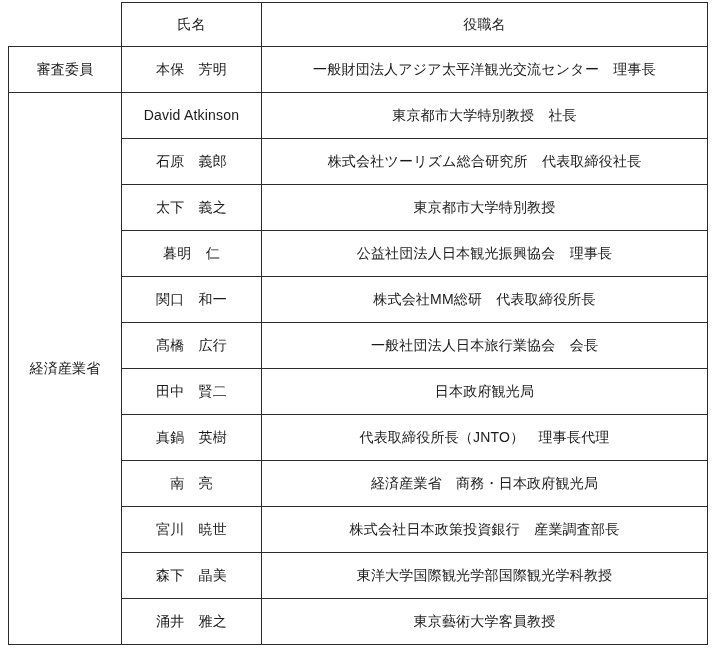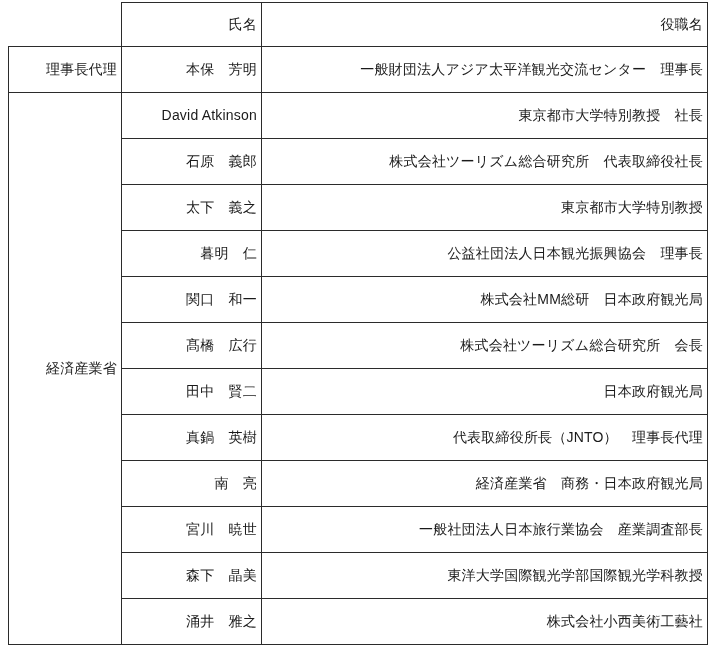--- a/index.html
+++ b/index.html
@@ -30,21 +30,21 @@
   table.committee col.c-role  { width: 113px; }
   table.committee col.c-name  { width: 140px; }
   table.committee col.c-title { width: 446px; }
 
   table.committee th,
   table.committee td {
     border: 1px solid #2b2b2b;
     font-weight: normal;
     font-size: 14px;
     line-height: 1.25;
-    text-align: right;
+    text-align: center;
     vertical-align: middle;
     padding: 0 4px;
     height: 46px;
     box-sizing: border-box;
     letter-spacing: 0.2px;
   }
   table.committee thead th {
     height: 44px;
   }
   .blank-corner {
@@ -75,21 +75,21 @@
     </colgroup>
     <thead>
       <tr>
         <th class="blank-corner"></th>
         <th class="hdr-name">氏名</th>
         <th class="hdr-title">役職名</th>
       </tr>
     </thead>
     <tbody>
       <tr>
-        <td class="role-cell">理事長代理</td>
+        <td class="role-cell">審査委員</td>
         <td class="name-cell">本保　芳明</td>
         <td class="title-cell">一般財団法人アジア太平洋観光交流センター　理事長</td>
       </tr>
 
       <tr>
         <td class="role-cell" rowspan="12">経済産業省</td>
         <td class="name-cell">David Atkinson</td>
         <td class="title-cell">東京都市大学特別教授　社長</td>
       </tr>
       <tr>
@@ -99,45 +99,45 @@
       <tr>
         <td class="name-cell">太下　義之</td>
         <td class="title-cell">東京都市大学特別教授</td>
       </tr>
       <tr>
         <td class="name-cell">暮明　仁</td>
         <td class="title-cell">公益社団法人日本観光振興協会　理事長</td>
       </tr>
       <tr>
         <td class="name-cell">関口　和一</td>
-        <td class="title-cell">株式会社MM総研　日本政府観光局</td>
+        <td class="title-cell">株式会社MM総研　代表取締役所長</td>
       </tr>
       <tr>
         <td class="name-cell">髙橋　広行</td>
-        <td class="title-cell">株式会社ツーリズム総合研究所　会長</td>
+        <td class="title-cell">一般社団法人日本旅行業協会　会長</td>
       </tr>
       <tr>
         <td class="name-cell">田中　賢二</td>
         <td class="title-cell">日本政府観光局</td>
       </tr>
       <tr>
         <td class="name-cell">真鍋　英樹</td>
         <td class="title-cell">代表取締役所長（JNTO）　理事長代理</td>
       </tr>
       <tr>
         <td class="name-cell">南　亮</td>
         <td class="title-cell">経済産業省　商務・日本政府観光局</td>
       </tr>
       <tr>
         <td class="name-cell">宮川　暁世</td>
-        <td class="title-cell">一般社団法人日本旅行業協会　産業調査部長</td>
+        <td class="title-cell">株式会社日本政策投資銀行　産業調査部長</td>
       </tr>
       <tr>
         <td class="name-cell">森下　晶美</td>
         <td class="title-cell">東洋大学国際観光学部国際観光学科教授</td>
       </tr>
       <tr>
         <td class="name-cell">涌井　雅之</td>
-        <td class="title-cell">株式会社小西美術工藝社</td>
+        <td class="title-cell">東京藝術大学客員教授</td>
       </tr>
     </tbody>
   </table>
 </div>
 
 </body></html>

